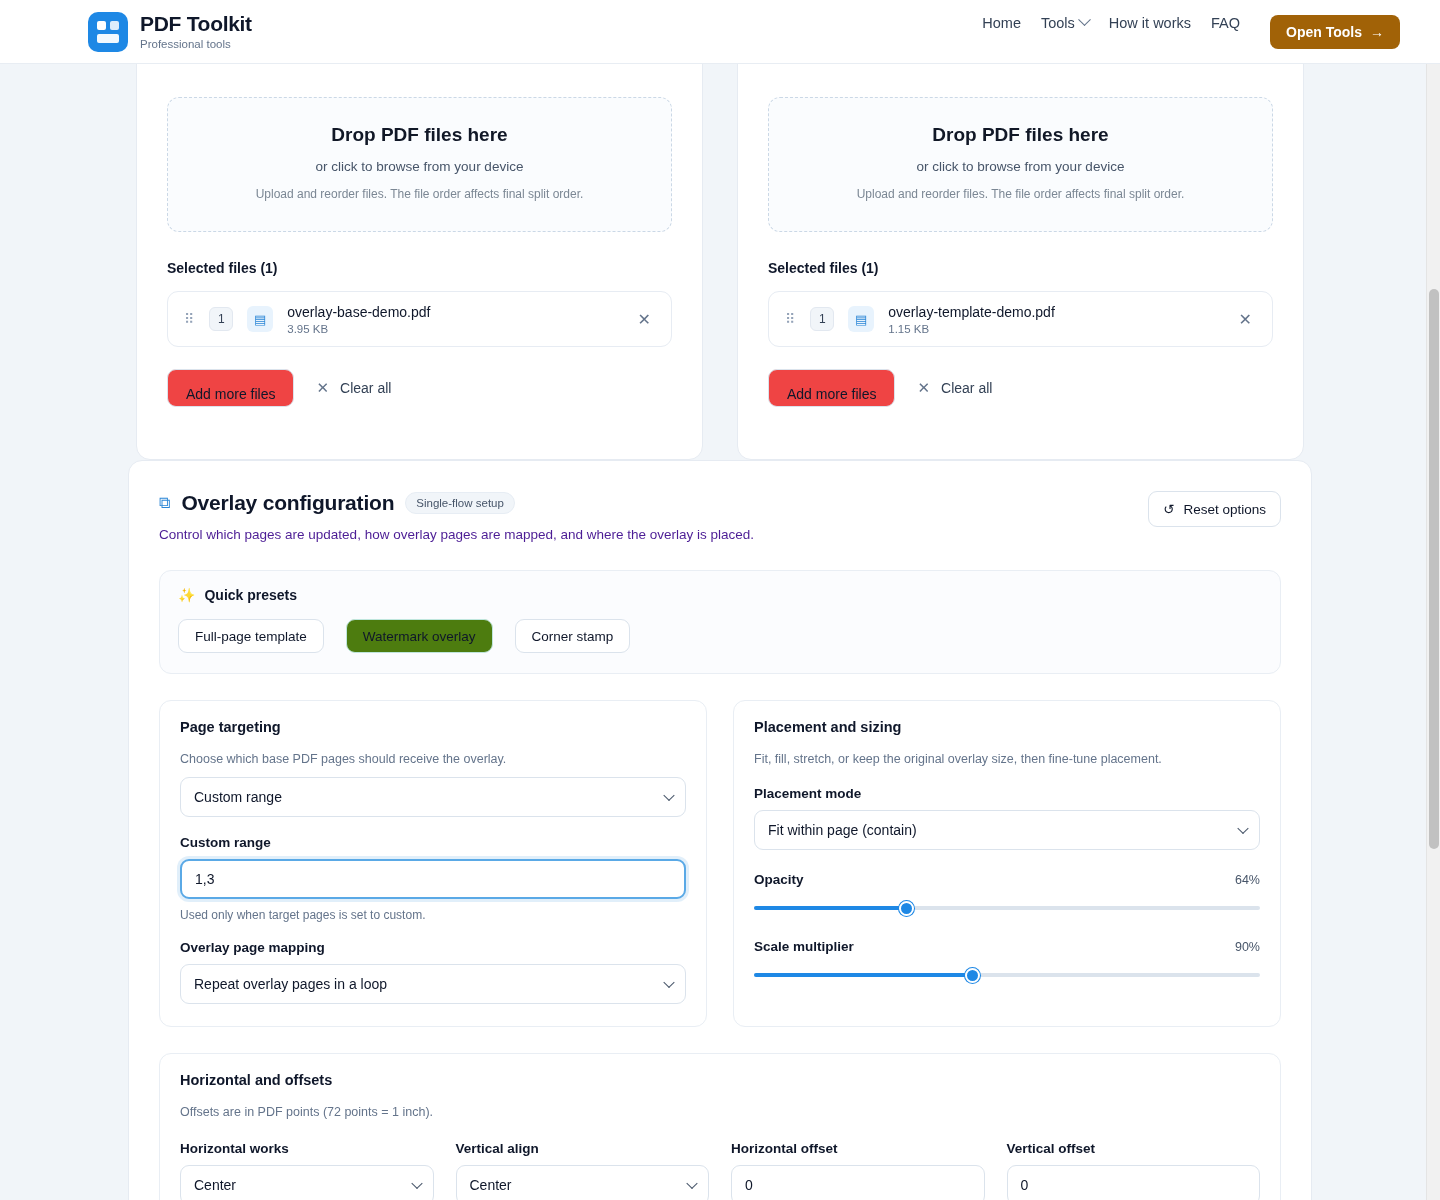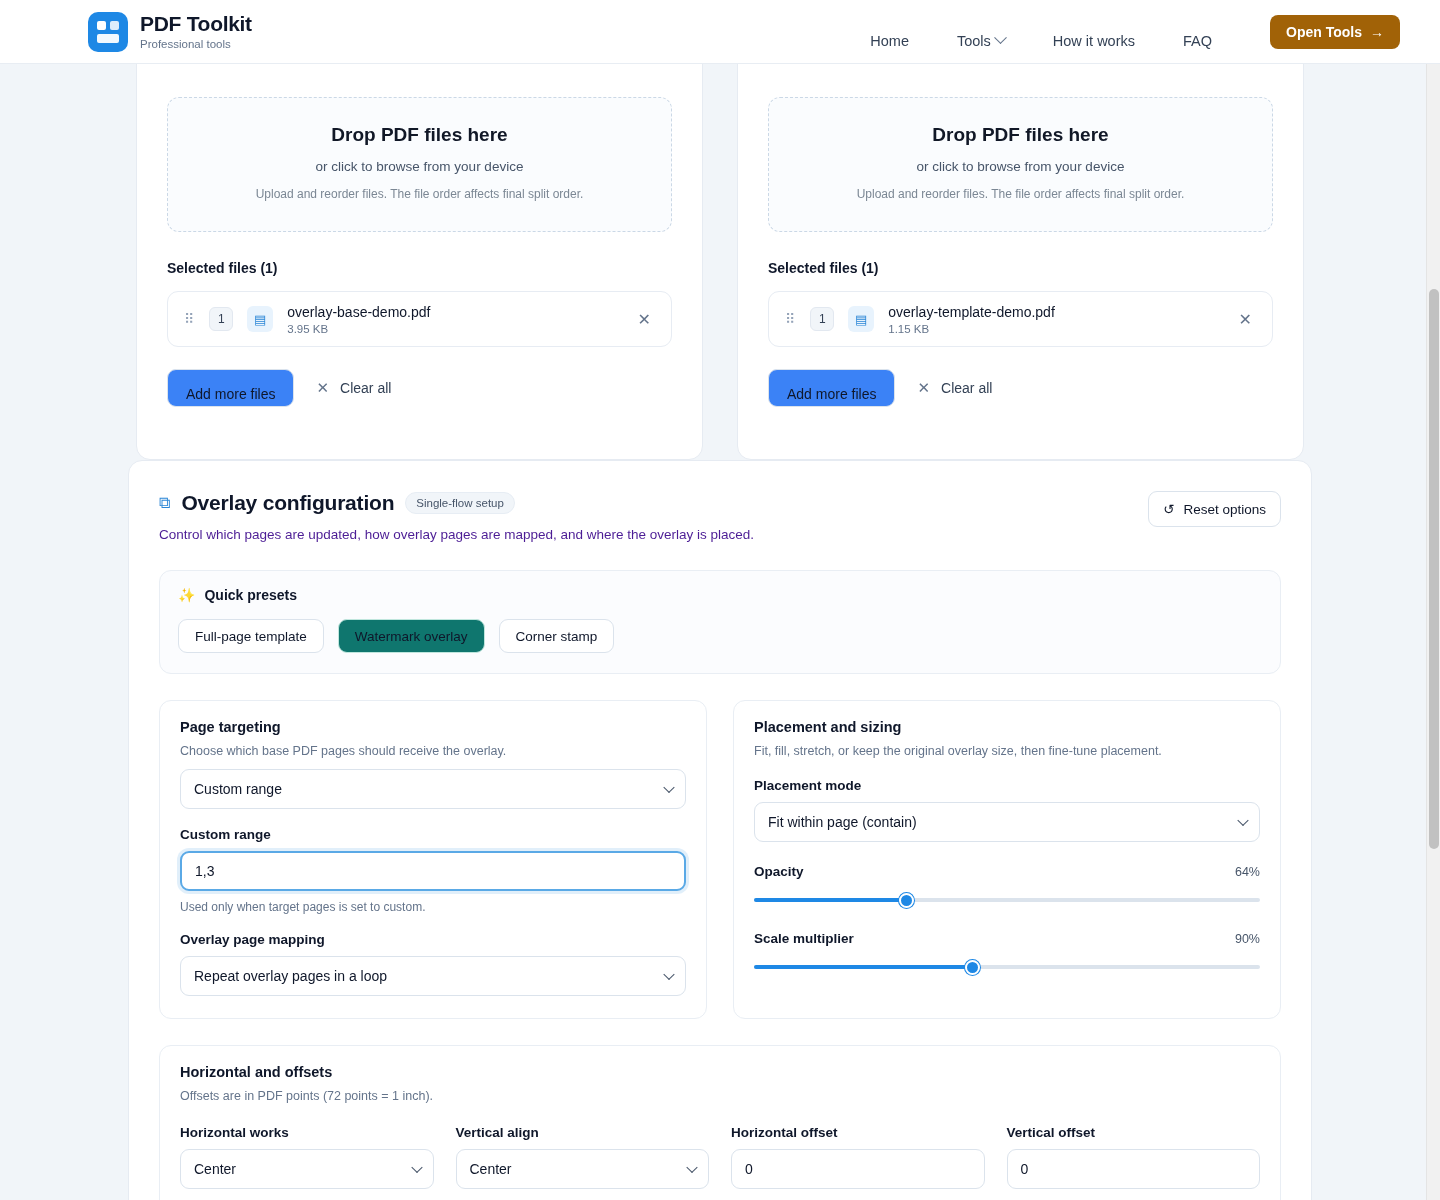--- a/index.html
+++ b/index.html
@@ -37,21 +37,21 @@
   }
   .logo-glyph i:nth-child(1) { left: 0; top: 0; width: 9px; height: 9px; border-radius: 2px; }
   .logo-glyph i:nth-child(2) { right: 0; top: 0; width: 9px; height: 9px; border-radius: 2px; opacity: .85;}
   .logo-glyph i:nth-child(3) { left: 0; bottom: 0; width: 22px; height: 9px; border-radius: 2px; opacity:.95; }
   .brand-text { line-height: 1.1; }
   .brand-title { font-size: 21px; font-weight: bold; letter-spacing: -0.3px; }
   .brand-sub { font-size: 11.5px; color: #64748b; margin-top: 3px; }
 
   .nav {
     margin-left: auto;
-    display: flex; align-items: flex-end; gap: 48px;
+    display: flex; align-items: flex-start; gap: 20px;
   }
   .nav-link {
     font-size: 14.5px; color: #334155; text-decoration: none;
     display: flex; align-items: center; gap: 5px;
   }
   .chev { width: 9px; height: 9px; border-right: 1.6px solid #64748b; border-bottom: 1.6px solid #64748b;
           transform: rotate(45deg) translate(-2px,-2px); }
   .cta {
     background: #a16207; color: #fff; border: none; border-radius: 8px;
     height: 34px; padding: 0 16px; font-size: 14px; font-weight: bold;
@@ -117,21 +117,21 @@
   }
   .fname { font-size: 14px; color: #0f172a; }
   .fsize { font-size: 11.5px; color: #64748b; margin-top: 3px; }
   .x-btn {
     margin-left: auto; color: #64748b; font-size: 16px; background: none; border: none;
     cursor: pointer; padding: 6px;
     font-family: "Liberation Sans", sans-serif;
   }
   .btn-row { display: flex; align-items: center; gap: 16px; margin-top: 22px; }
   .btn-outline {
-    border: 1px solid #dbe3ec; background: #3b82f6; border-radius: 9px;
+    border: 1px solid #dbe3ec; background: #ef4444; border-radius: 9px;
     height: 38px; padding: 16px 18px; font-size: 14px; color: #0f172a; cursor: pointer;
     font-family: "Liberation Sans", sans-serif;
   }
   .clear-btn {
     background: none; border: none; display: flex; align-items: center; gap: 11px;
     font-size: 14px; color: #334155; cursor: pointer;
     font-family: "Liberation Sans", sans-serif;
   }
   .clear-btn .xi { font-size: 15px; color: #64748b; }
 
@@ -163,36 +163,36 @@
 
   .presets {
     margin-top: 28px;
     border: 1px solid #e9eef4;
     border-radius: 12px;
     background: #fbfcfe;
     padding: 16px 18px 20px 18px;
   }
   .presets-head { display: flex; align-items: center; gap: 9px; font-size: 14px; font-weight: bold; }
   .presets-ic { color: #2b86d6; font-size: 14px; }
-  .preset-row { display: flex; gap: 14px; margin-top: 16px; }
+  .preset-row { display: flex; gap: 22px; margin-top: 16px; }
   .preset {
     border: 1px solid #dbe3ec; background: #fff; border-radius: 9px;
     height: 34px; padding: 0 16px; font-size: 13.5px; color: #0f172a; cursor: pointer;
     font-family: "Liberation Sans", sans-serif;
   }
-  .preset.active { background: #0f766e; border-color: #bfe6dd; color: #0f172a; }
+  .preset.active { background: #4d7c0f; border-color: #bfe6dd; color: #0f172a; }
 
   .two-col { display: flex; gap: 26px; margin-top: 26px; }
   .panel {
     flex: 1;
     border: 1px solid #e9eef4; border-radius: 12px; background: #fff;
     padding: 18px 20px 22px 20px;
   }
   .panel-title { font-size: 14.5px; font-weight: bold; }
-  .panel-sub { font-size: 12.5px; color: #64748b; margin-top: 7px; line-height: 1.45; }
+  .panel-sub { font-size: 12.5px; color: #64748b; margin-top: 15px; line-height: 1.45; }
   .field-label { font-size: 13.5px; font-weight: bold; margin-top: 18px; }
   .select-wrap { position: relative; margin-top: 9px; }
   select {
     width: 100%; height: 40px; border: 1px solid #dbe3ec; border-radius: 9px;
     background: #fff; padding: 0 32px 0 13px; font-size: 14px; color: #0f172a;
     appearance: none; font-family: "Liberation Sans", sans-serif; cursor: pointer;
   }
   .sel-arrow {
     position: absolute; right: 13px; top: 50%; width: 8px; height: 8px;
     border-right: 1.6px solid #475569; border-bottom: 1.6px solid #475569;

